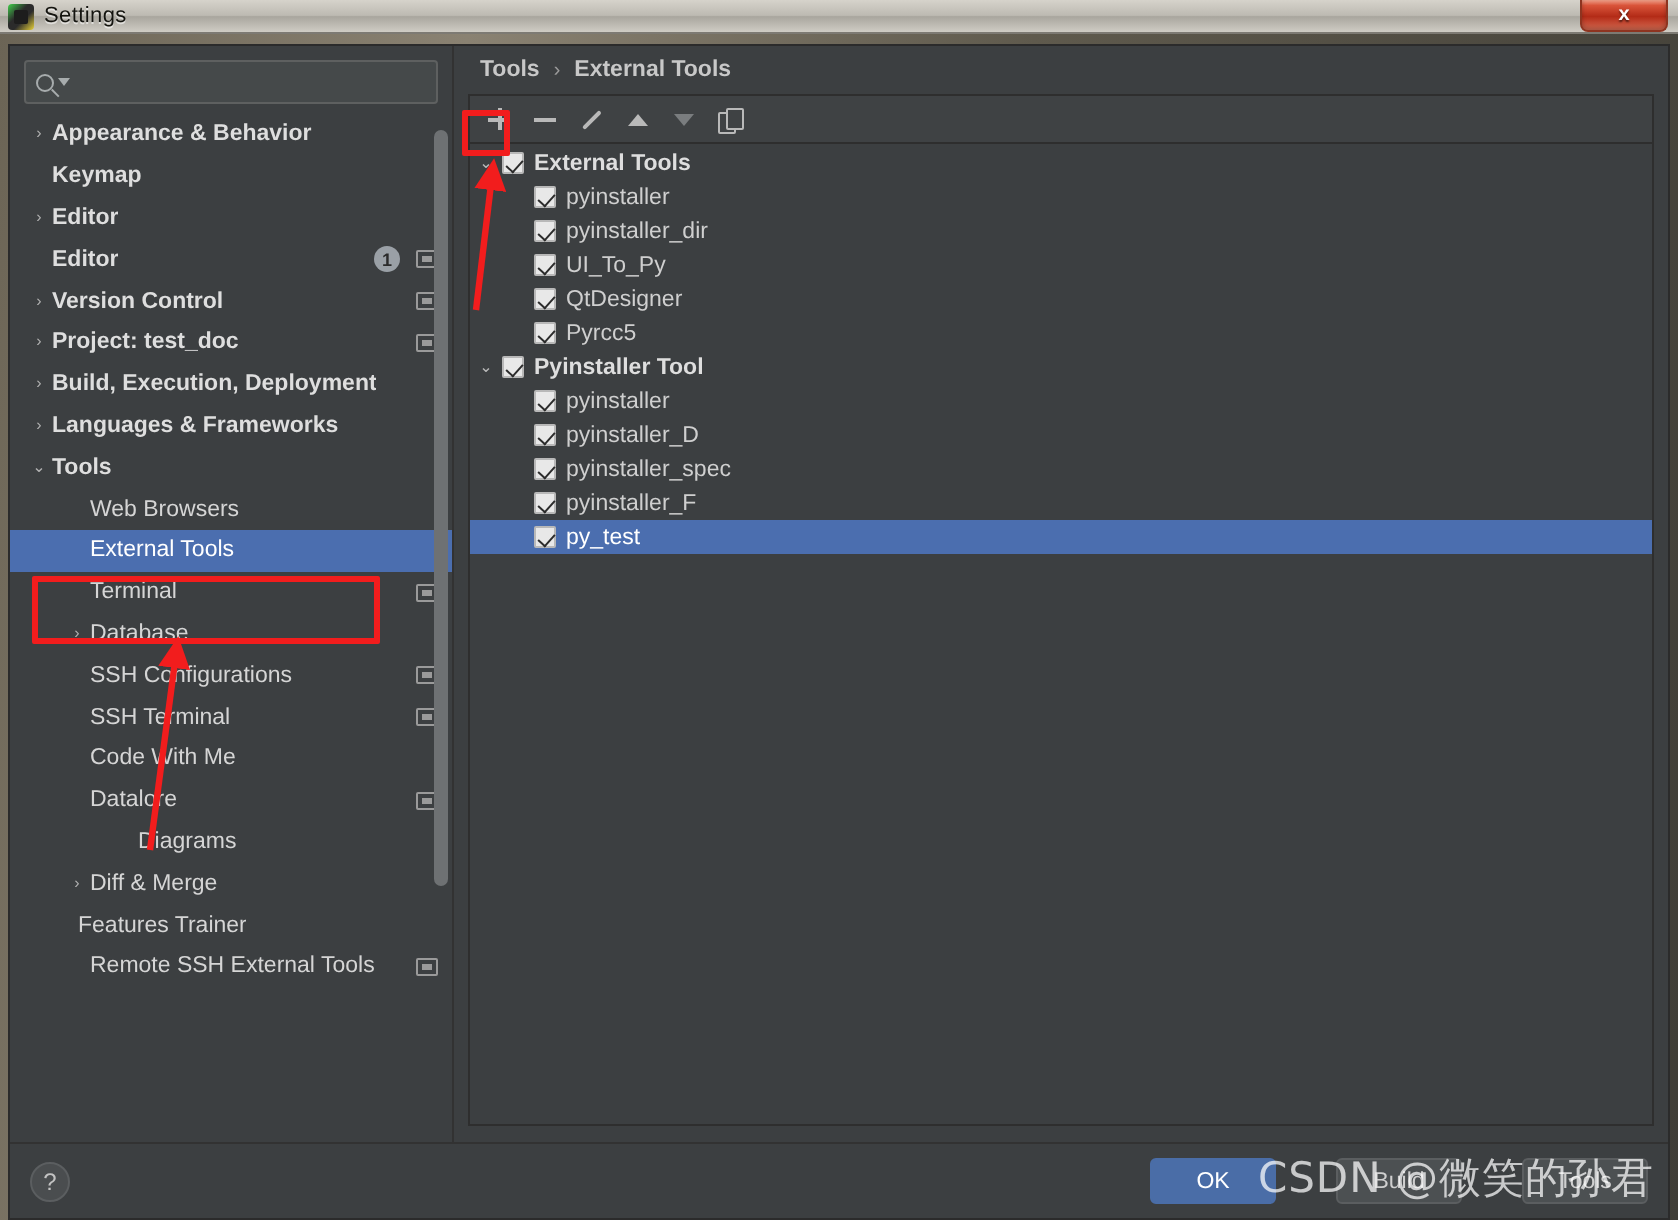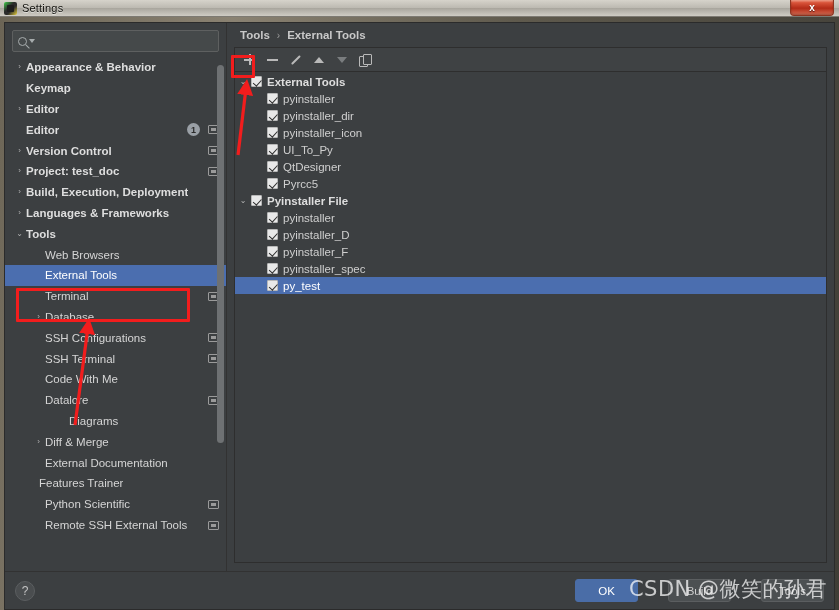--- a/index.html
+++ b/index.html
@@ -328,32 +328,23 @@
               <span class="badge-sq"></span>
             </div>
             <div class="nav-item" style="padding-left: 27px; margin-left: 24px;">
               <span class="arrow"></span>
               <span class="lbl">Diagrams</span>
             </div>
             <div class="nav-item" style="padding-left: 27px;">
               <span class="arrow">›</span>
               <span class="lbl">Diff &amp; Merge</span>
             </div>
-            <div class="nav-item" style="padding-left: 27px;">
-              <span class="arrow"></span>
-              <span class="lbl">External Documentation</span>
-            </div>
             <div class="nav-item" style="padding-left: 21px;">
               <span class="arrow"></span>
               <span class="lbl">Features Trainer</span>
-            </div>
-            <div class="nav-item" style="padding-left: 27px;">
-              <span class="arrow"></span>
-              <span class="lbl">Python Scientific</span>
-              <span class="badge-sq"></span>
             </div>
             <div class="nav-item" style="padding-left: 27px;">
               <span class="arrow"></span>
               <span class="lbl">Remote SSH External Tools</span>
               <span class="badge-sq"></span>
             </div>
           </div>
         <div id="left-scroll"></div>
       </div>
     </div>
@@ -398,61 +389,56 @@
               <span class="tl-label">pyinstaller</span>
             </div>
             <div class="tl-row">
               <span class="tl-arrow" style="margin-left: 16px;"></span>
               <span class="cb"></span>
               <span class="tl-label">pyinstaller_dir</span>
             </div>
             <div class="tl-row">
               <span class="tl-arrow" style="margin-left: 16px;"></span>
               <span class="cb"></span>
-              <span class="tl-label">pyinstaller_icon</span>
-            </div>
-            <div class="tl-row">
-              <span class="tl-arrow" style="margin-left: 16px;"></span>
-              <span class="cb"></span>
               <span class="tl-label">UI_To_Py</span>
             </div>
             <div class="tl-row">
               <span class="tl-arrow" style="margin-left: 16px;"></span>
               <span class="cb"></span>
               <span class="tl-label">QtDesigner</span>
             </div>
             <div class="tl-row">
               <span class="tl-arrow" style="margin-left: 16px;"></span>
               <span class="cb"></span>
               <span class="tl-label">Pyrcc5</span>
             </div>
             <div class="tl-row group">
               <span class="tl-arrow" style="margin-left: 0px;">⌄</span>
               <span class="cb"></span>
-              <span class="tl-label">Pyinstaller File</span>
+              <span class="tl-label">Pyinstaller Tool</span>
             </div>
             <div class="tl-row">
               <span class="tl-arrow" style="margin-left: 16px;"></span>
               <span class="cb"></span>
               <span class="tl-label">pyinstaller</span>
             </div>
             <div class="tl-row">
               <span class="tl-arrow" style="margin-left: 16px;"></span>
               <span class="cb"></span>
               <span class="tl-label">pyinstaller_D</span>
             </div>
             <div class="tl-row">
               <span class="tl-arrow" style="margin-left: 16px;"></span>
               <span class="cb"></span>
+              <span class="tl-label">pyinstaller_spec</span>
+            </div>
+            <div class="tl-row">
+              <span class="tl-arrow" style="margin-left: 16px;"></span>
+              <span class="cb"></span>
               <span class="tl-label">pyinstaller_F</span>
-            </div>
-            <div class="tl-row">
-              <span class="tl-arrow" style="margin-left: 16px;"></span>
-              <span class="cb"></span>
-              <span class="tl-label">pyinstaller_spec</span>
             </div>
             <div class="tl-row selected">
               <span class="tl-arrow" style="margin-left: 16px;"></span>
               <span class="cb"></span>
               <span class="tl-label">py_test</span>
             </div>
           </div>
       </div>
       <div style="height:8px"></div>
     </div>

